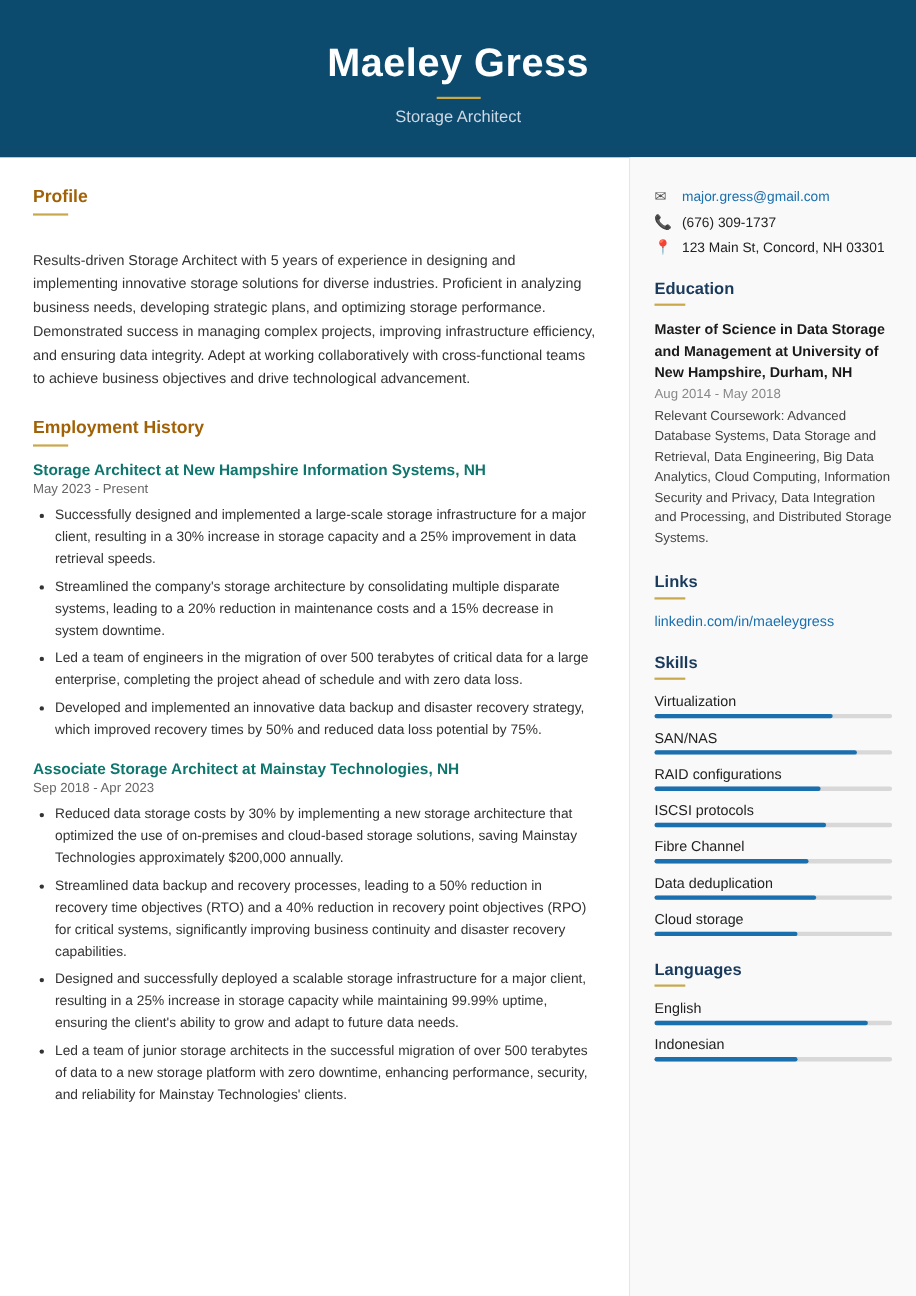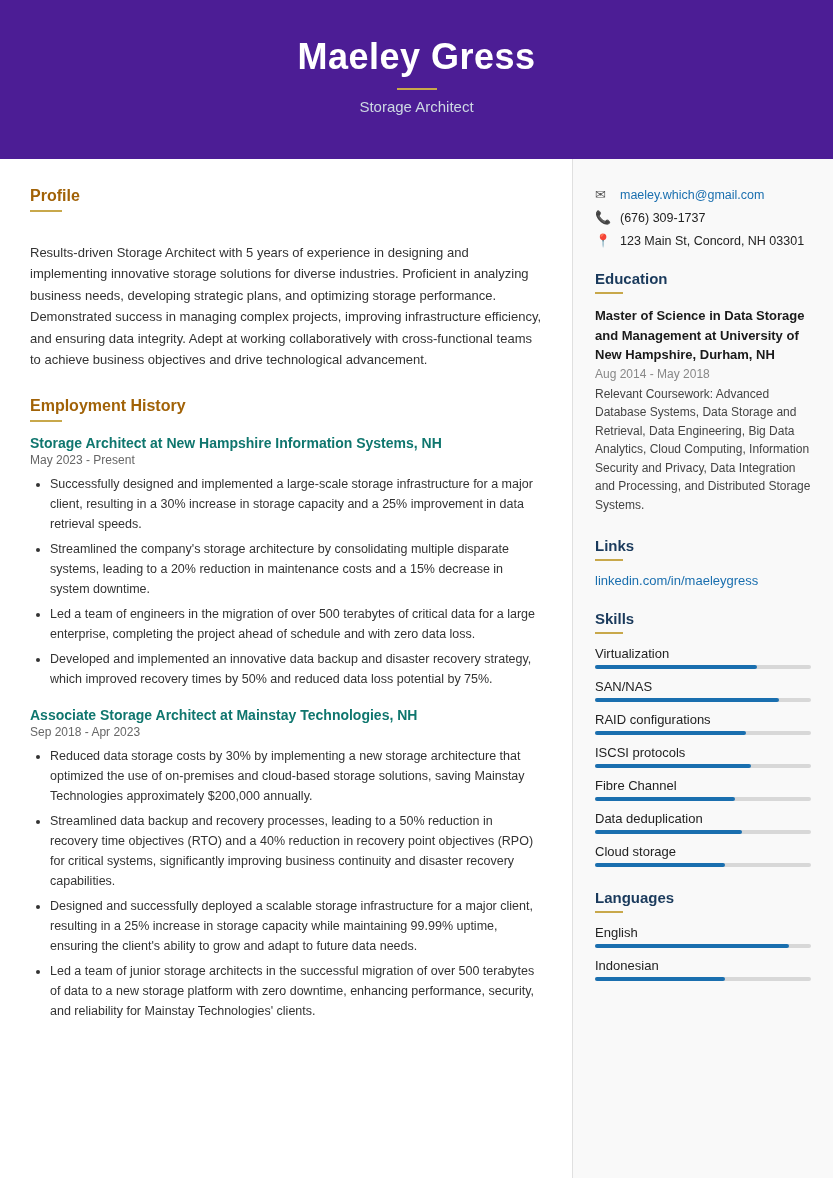--- a/index.html
+++ b/index.html
@@ -10,24 +10,24 @@
       background: #e0e0e0;
     }
     .resume-wrapper {
       width: 833px;
       min-height: 1178px;
       background: #fff;
       margin: 0 auto;
     }
     
     .header {
-      background: #4c1d95;
+      background: #0c4a6e;
       color: #fff;
       text-align: center;
-      padding: 36px 20px 44px;
+      padding: 36px 20px 28px;
     }
     .header-name {
       font-size: 36px;
       font-weight: bold;
       letter-spacing: 0.5px;
       color: #fff;
     }
     .header-divider {
       width: 40px;
       height: 2px;
@@ -258,21 +258,21 @@
       </div>
 
 
     </div>
 
     <div class="right-col">
 
       <div class="right-section">
         <div class="contact-item">
           <span class="contact-icon">✉</span>
-          <a class="contact-link" href="mailto:maeley.gress@gmail.com">maeley.which@gmail.com</a>
+          <a class="contact-link" href="mailto:maeley.gress@gmail.com">major.gress@gmail.com</a>
         </div>
         <div class="contact-item">
           <span class="contact-icon">📞</span>
           <span>(676) 309-1737</span>
         </div>
         <div class="contact-item">
           <span class="contact-icon">📍</span>
           <span>123 Main St, Concord, NH 03301</span>
         </div>
       </div>

